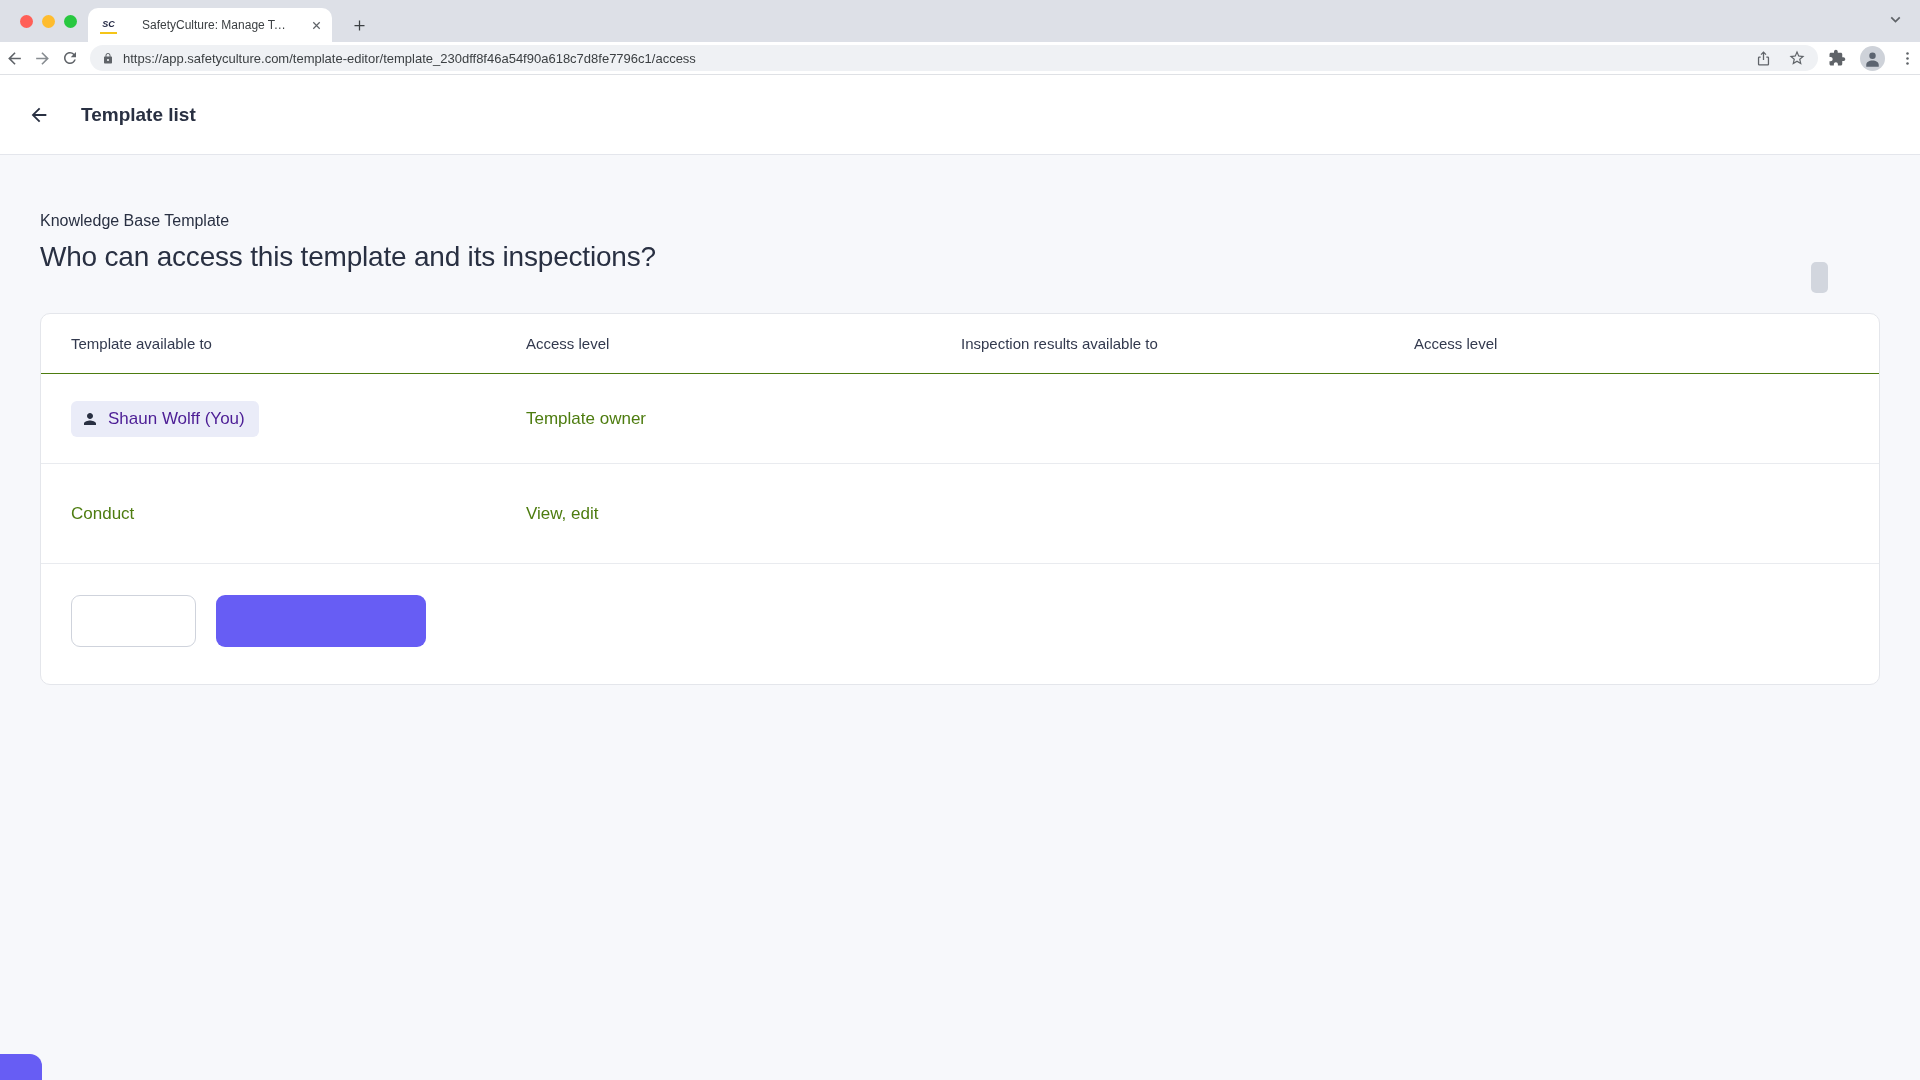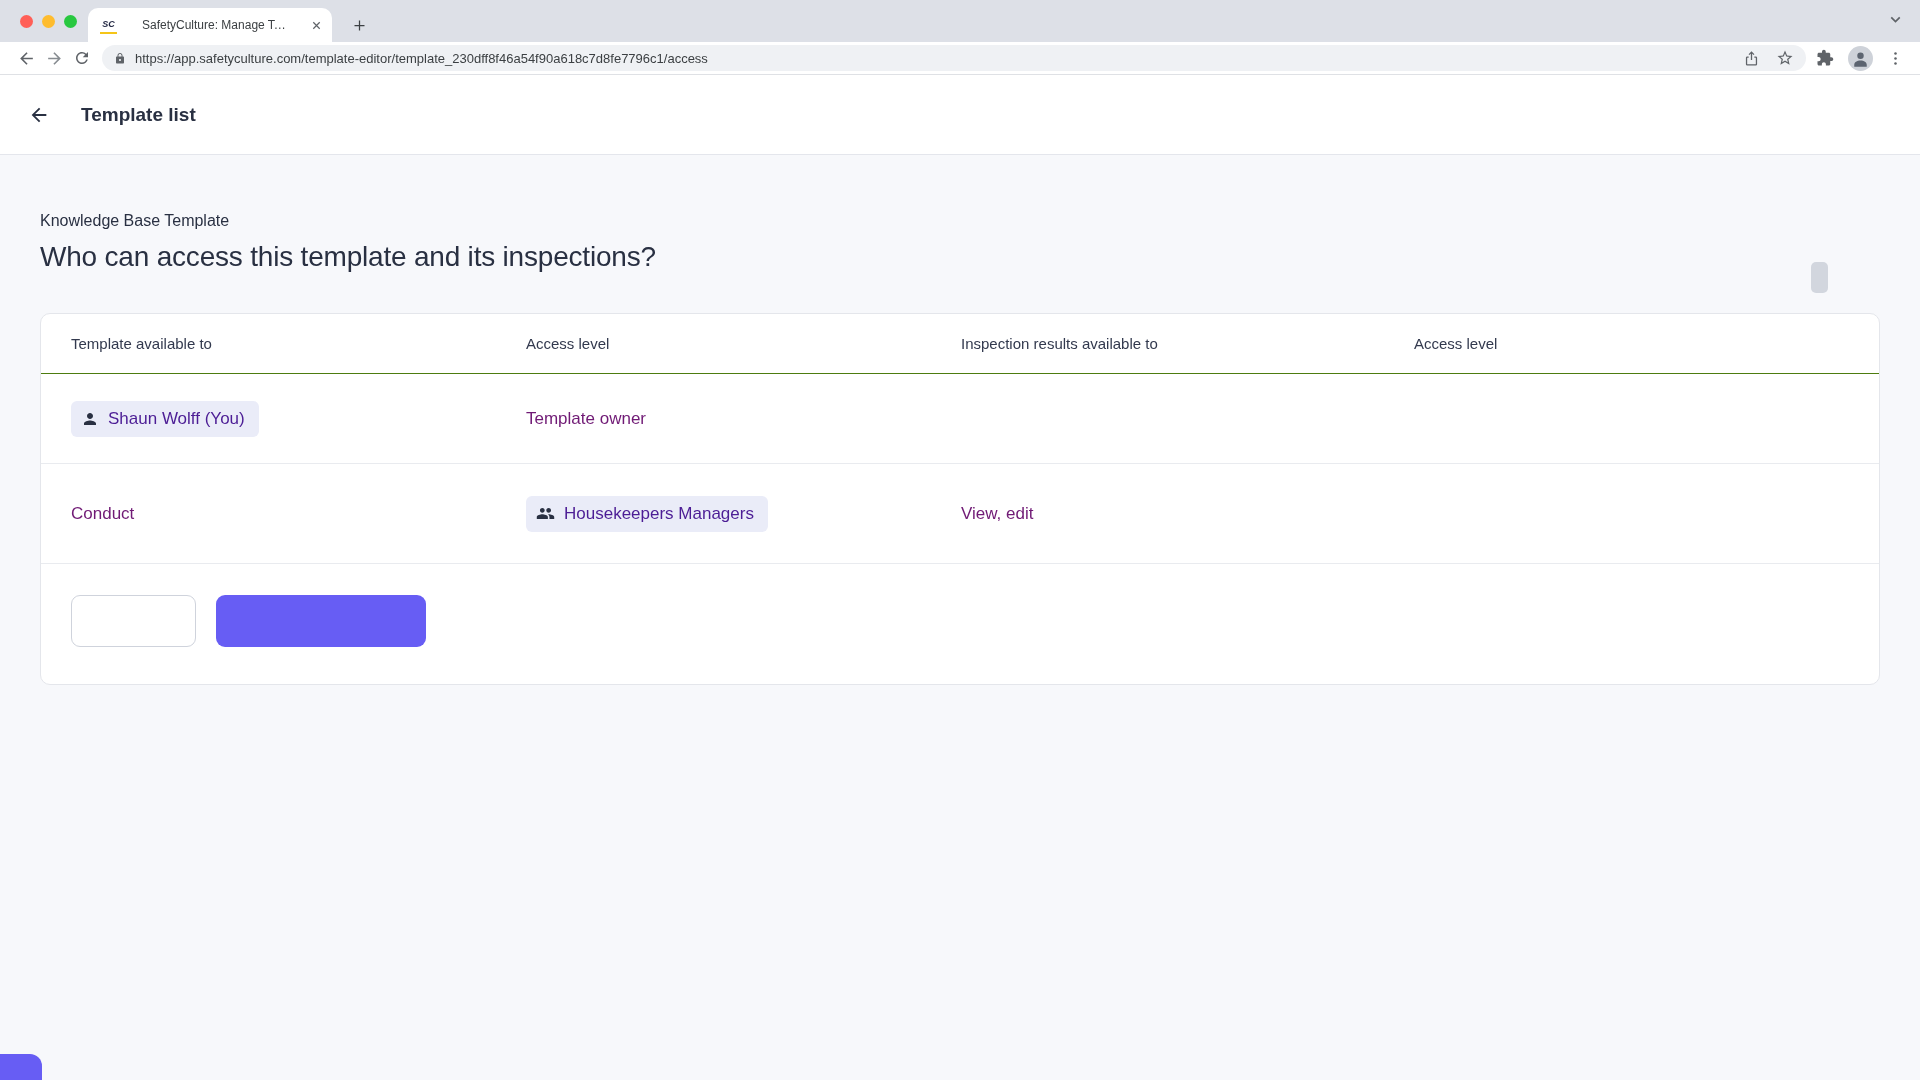--- a/index.html
+++ b/index.html
@@ -42,21 +42,21 @@
   .newtab-btn {
     position:absolute; left:346px; top:12px; width:26px; height:26px;
     display:flex; align-items:center; justify-content:center; color:#3c4043;
     border-radius:50%;
   }
   .strip-chevron { position:absolute; right:16px; top:11px; color:#5f6368; }
 
   .toolbar {
     position:absolute; top:42px; left:0; width:1920px; height:33px;
     background:#ffffff; border-bottom:1px solid #dfe1e5;
-    display:flex; align-items:center; padding:0 12px;
+    display:flex; align-items:center; padding:0 0;
   }
   .nav-btn { width:28px; height:28px; display:flex; align-items:center; justify-content:center; color:#5f6368; flex:0 0 auto; }
   .nav-btn.fwd { color:#878c91; }
   .omnibox {
     flex:1; height:26px; margin:0 10px 0 6px; background:#eff1f4;
     border-radius:13px; display:flex; align-items:center; padding:0 12px;
     min-width:0;
   }
   .lock { color:#5f6368; margin-right:9px; flex:0 0 auto; }
   .url-text { font-size:13px; color:#3c4043; white-space:nowrap; overflow:hidden; flex:1; }
@@ -102,21 +102,21 @@
     border:1px solid #e4e6eb; border-radius:10px; overflow:hidden;
   }
   .trow {
     display:grid; grid-template-columns:455px 435px 453px 1fr;
     align-items:center; padding:0 30px;
   }
   .thead { height:60px; border-bottom:1px solid #4d7c0f; }
   .th { font-size:15px; color:#32394e; }
   .tr1 { height:90px; border-bottom:1px solid #e9ebef; }
   .tr2 { height:100px; border-bottom:1px solid #e9ebef; }
-  .cell-text { font-size:17px; color:#701a75; }
+  .cell-text { font-size:17px; color:#4d7c0f; }
 
   .chip {
     display:inline-flex; align-items:center; gap:9px;
     background:var(--chip-bg,#eaecf8); border-radius:6px;
     padding:8px 14px 8px 10px; font-size:17px; color:#4c1d95;
     justify-self:start;
   }
   .chip .cicon { color:#293042; }
 
   .tfoot { height:120px; display:flex; align-items:flex-start; padding:31px 0 0 30px; gap:20px; }
@@ -264,30 +264,20 @@
           <span>Shaun Wolff (You)</span>
         </span>
       </div>
       <div class="cell-text">Template owner</div>
       <div class="cell-text"></div>
       <div class="cell-text"></div>
     </div>
 
     <div class="trow tr2">
       <div class="cell-text">Conduct</div>
-      <div>
-        <span class="chip">
-          <span class="cicon">
-            <svg width="19" height="19" viewBox="0 0 24 24" fill="currentColor">
-                <path d="M16 11c1.66 0 2.99-1.34 2.99-3S17.66 5 16 5c-1.66 0-3 1.34-3 3s1.34 3 3 3zm-8 0c1.66 0 2.99-1.34 2.99-3S9.66 5 8 5C6.34 5 5 6.34 5 8s1.34 3 3 3zm0 2c-2.33 0-7 1.17-7 3.5V19h14v-2.5c0-2.33-4.67-3.5-7-3.5zm8 0c-.29 0-.62.02-.97.05 1.16.84 1.97 1.97 1.97 3.45V19h6v-2.5c0-2.33-4.67-3.5-7-3.5z"></path>
-              </svg>
-          </span>
-          <span>Housekeepers Managers</span>
-        </span>
-      </div>
       <div class="cell-text">View, edit</div>
     </div>
 
     <div class="tfoot">
       <button class="btn-secondary"></button>
       <button class="btn-primary"></button>
     </div>
   </div>
 </div>
 

